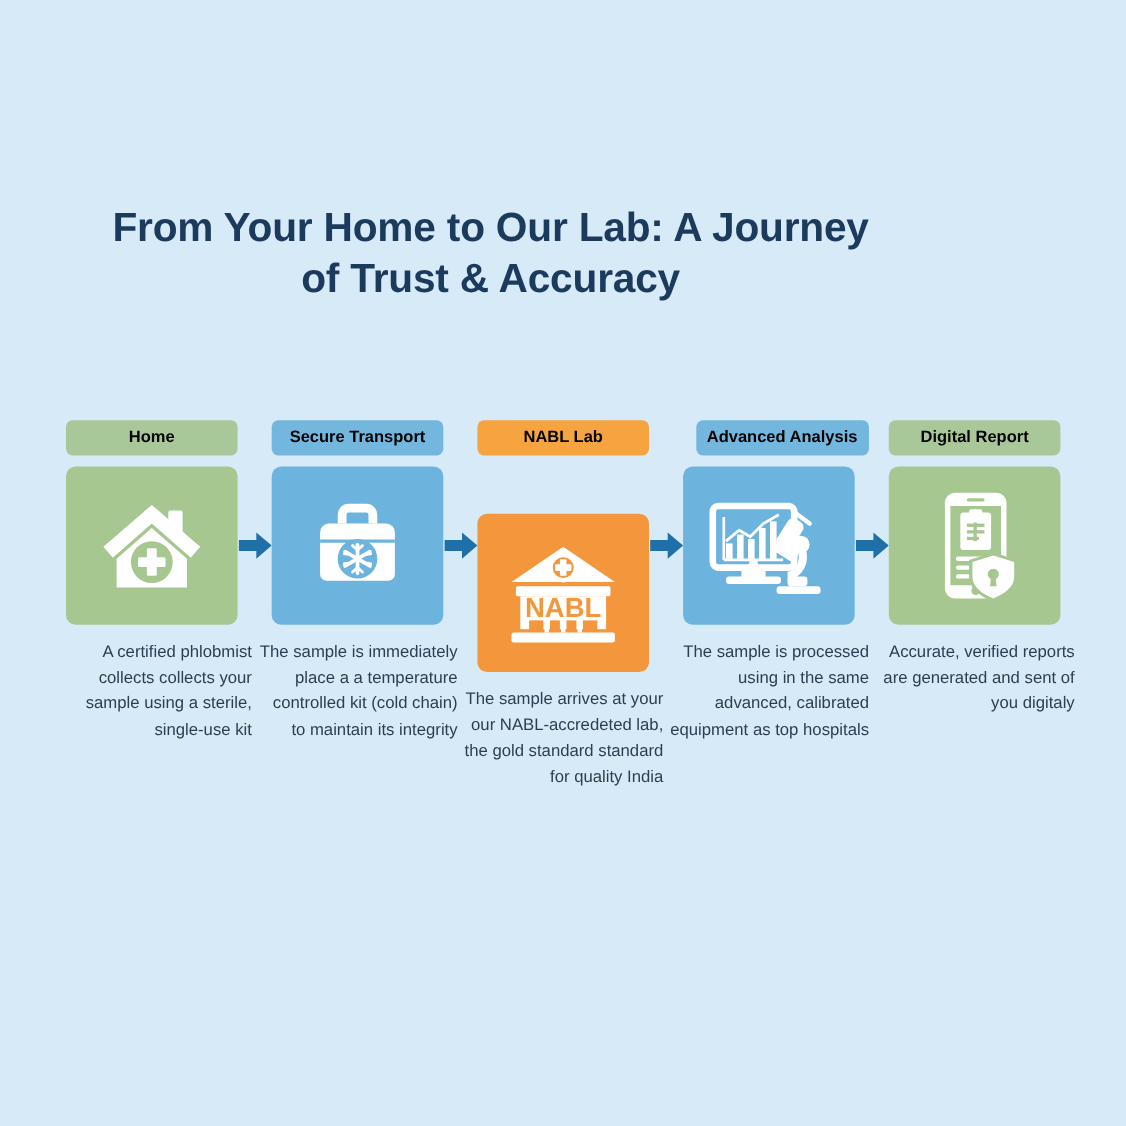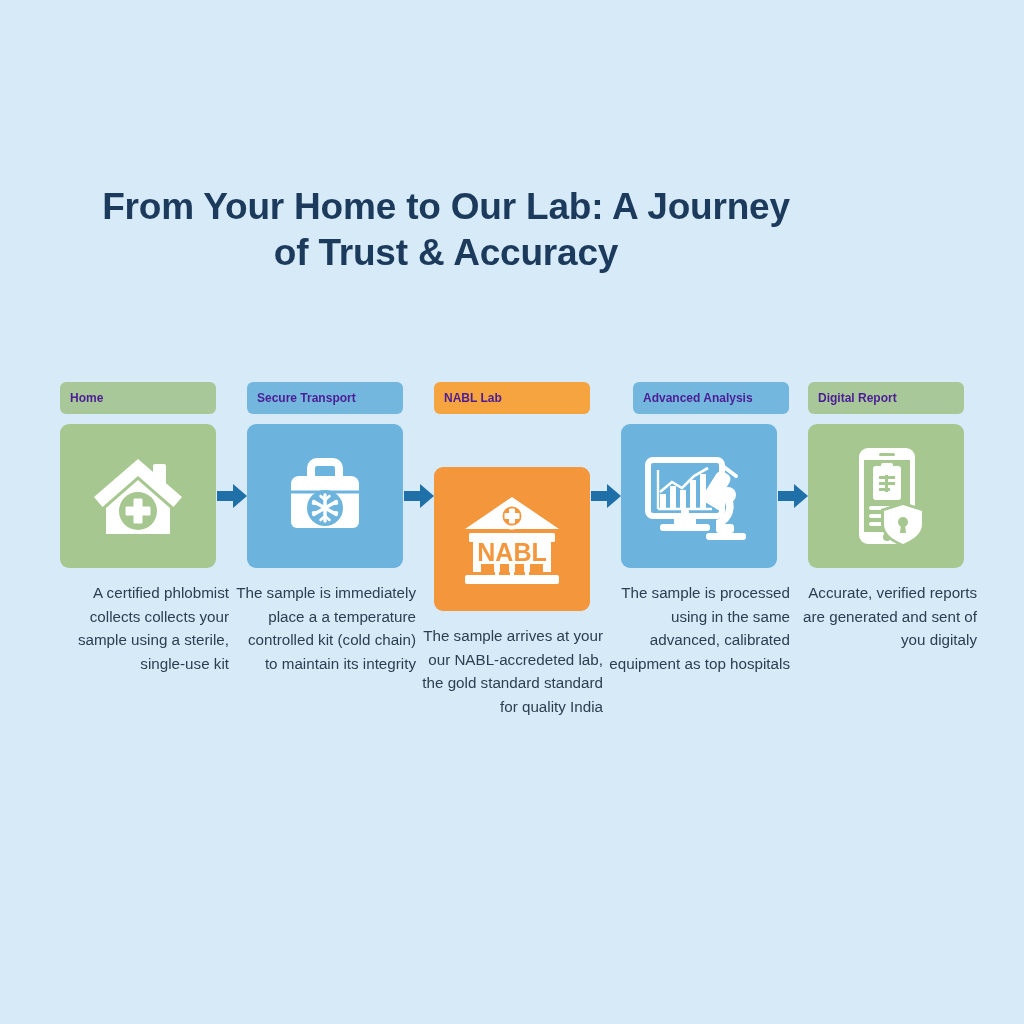--- a/index.html
+++ b/index.html
@@ -47,24 +47,24 @@
     width: 156px;
     display: flex;
     flex-direction: column;
     align-items: center;
     flex: 0 0 auto;
   }
   .step-header {
     height: 32px;
     line-height: 32px;
     border-radius: 6px;
-    color: #4c1d95;
-    font-size: 12px;
+    color: #000000;
+    font-size: 15px;
     font-weight: bold;
-    text-align: left;
+    text-align: center;
     padding: 0 10px;
     box-sizing: border-box;
     white-space: nowrap;
     margin-bottom: 10px;
     min-width: 156px;
   }
   .step-panel {
     width: 156px;
     height: 144px;
     border-radius: 9px;

